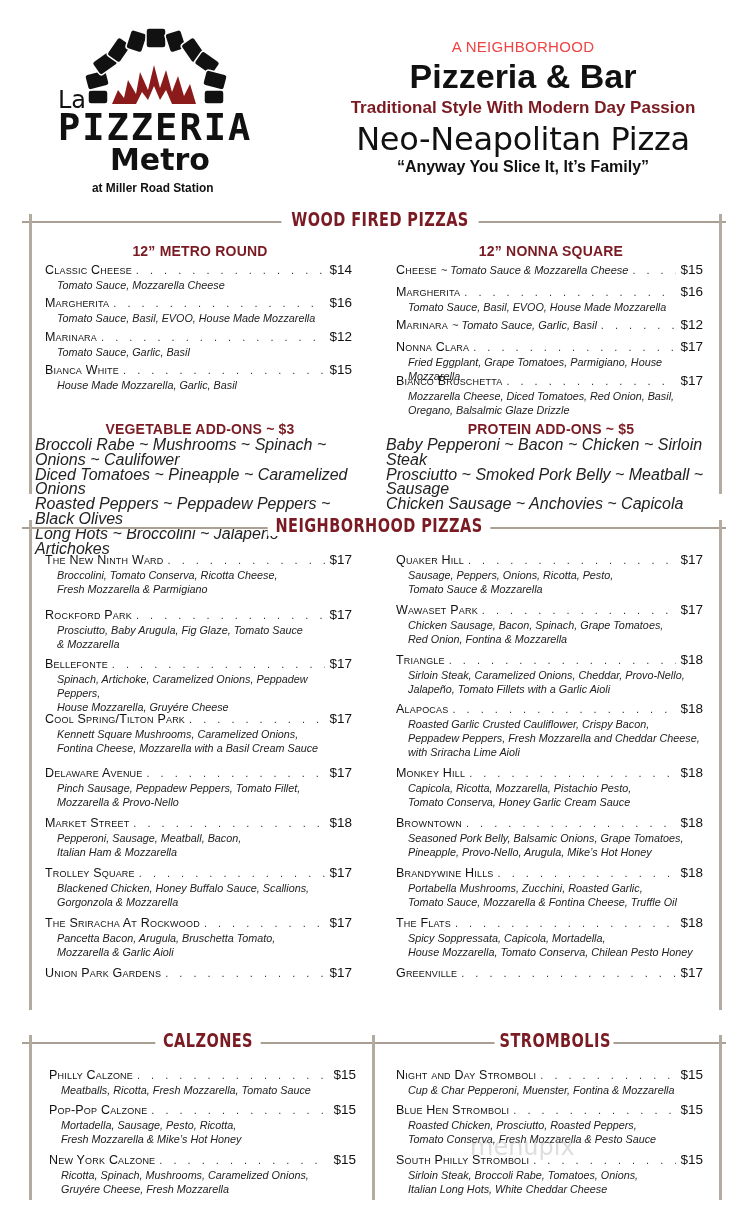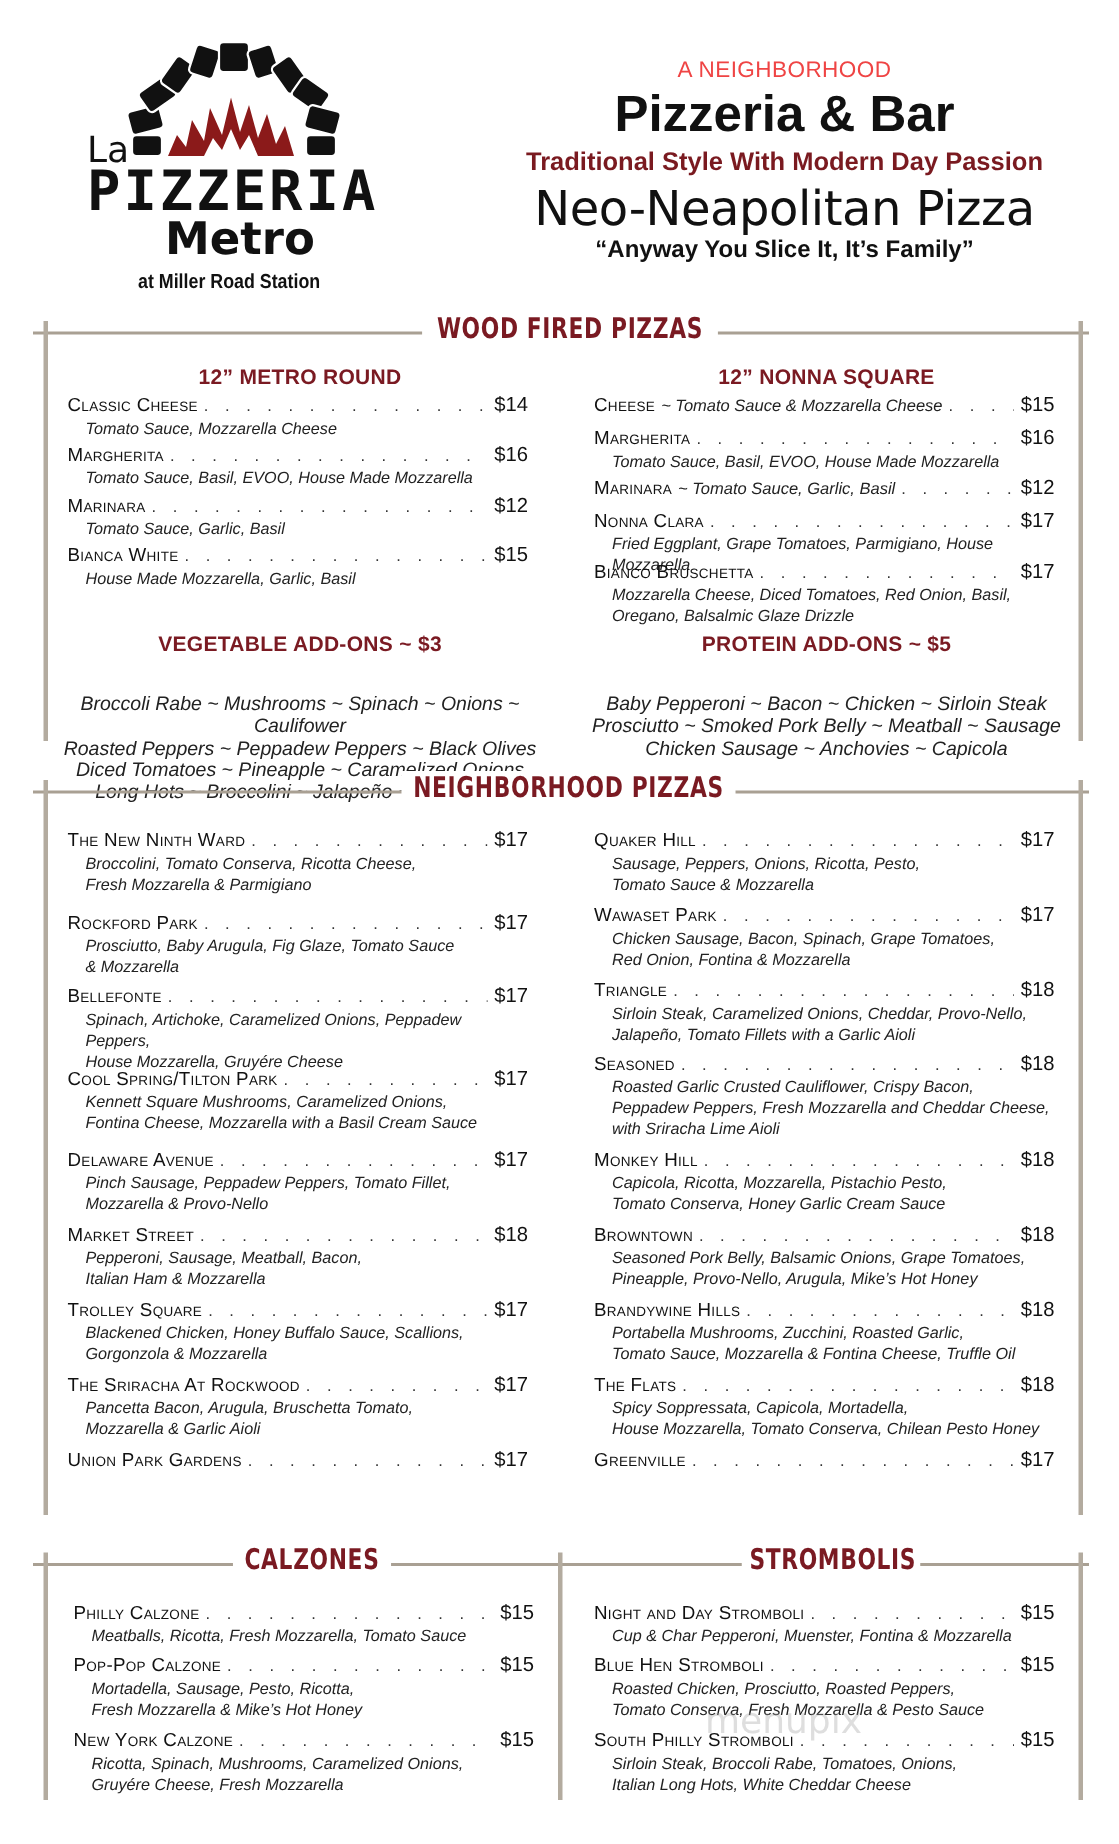--- a/index.html
+++ b/index.html
@@ -35,21 +35,21 @@
   .col { position: absolute; }
   .item { position: relative; }
   .item-row { display: flex; align-items: baseline; font-size: 12px; line-height: 15px; white-space: nowrap; }
   .item-name { font-variant: small-caps; font-family: "Liberation Sans", sans-serif; font-size: 12.5px; color: #111; letter-spacing: 0.2px; }
   .inline-desc { font-style: italic; font-size: 11px; color: #222; margin-left: 4px; }
   .dots { flex: 1; overflow: hidden; margin: 0 4px; color: #333; letter-spacing: 4px; font-size: 11px; }
   .dots::after { content: ". . . . . . . . . . . . . . . . . . . . . . . . . . . . . . . . . . . . . . . . . . . . . . . . . . . . . . . . . . . . . . . ."; }
   .price { font-size: 13.5px; color: #111; text-align: center; }
   .desc { font-style: italic; font-size: 10.8px; color: #222; line-height: 14px; padding-left: 12px; white-space: pre-line; }
 
-  .addons { text-align: center; font-style: italic; font-size: 13px; line-height: 14.8px; color: #222; margin-top: 24px; }
+  .addons { text-align: left; font-style: italic; font-size: 16px; line-height: 14.8px; color: #222; }
   .watermark { left: 470px; top: 1133px; font-size: 24px; color: rgba(160,160,160,0.35); font-family: "DejaVu Sans", sans-serif; }
 </style>
 </head>
 <body>
 
 <div class="abs logo">
   <svg width="235" height="100" viewBox="0 0 235 100">
 
     <g fill="#111" stroke="#fff" stroke-width="1.5">
       <rect x="48" y="70" width="20" height="14" rx="3"></rect>
@@ -164,22 +164,22 @@
         <span class="price">$17</span>
       </div>
     <div class="desc">Mozzarella Cheese, Diced Tomatoes, Red Onion, Basil,
 Oregano, Balsalmic Glaze Drizzle</div>
   </div>
 </div>
 
 <div class="abs subhead" style="left:45px; top:421px; width:310px;">VEGETABLE ADD-ONS ~ $3</div>
 <div class="abs addons" style="left:35px; top:438px; width:330px;">
   <div>Broccoli Rabe ~ Mushrooms ~ Spinach ~ Onions ~ Caulifower</div>
+  <div>Diced Tomatoes ~ Pineapple ~ Caramelized Onions</div>
   <div>Roasted Peppers ~ Peppadew Peppers ~ Black Olives</div>
-  <div>Diced Tomatoes ~ Pineapple ~ Caramelized Onions</div>
   <div>Long Hots ~ Broccolini ~ Jalapeño ~ Artichokes</div>
 </div>
 <div class="abs subhead" style="left:396px; top:421px; width:310px;">PROTEIN ADD-ONS ~ $5</div>
 <div class="abs addons" style="left:386px; top:438px; width:330px;">
   <div>Baby Pepperoni ~ Bacon ~ Chicken ~ Sirloin Steak</div>
   <div>Prosciutto ~ Smoked Pork Belly ~ Meatball ~ Sausage</div>
   <div>Chicken Sausage ~ Anchovies ~ Capicola</div>
 </div>
 
 <div class="abs hline" style="left:22px; top:527px; width:704px;"></div>
@@ -292,21 +292,21 @@
     <div class="item-row">
         <span class="item-name">Triangle</span>
         <span class="dots"></span>
         <span class="price">$18</span>
       </div>
     <div class="desc">Sirloin Steak, Caramelized Onions, Cheddar, Provo-Nello,
 Jalapeño, Tomato Fillets with a Garlic Aioli</div>
   </div>
   <div class="item" style="height:64px">
     <div class="item-row">
-        <span class="item-name">Seasoned</span>
+        <span class="item-name">Alapocas</span>
         <span class="dots"></span>
         <span class="price">$18</span>
       </div>
     <div class="desc">Roasted Garlic Crusted Cauliflower, Crispy Bacon,
 Peppadew Peppers, Fresh Mozzarella and Cheddar Cheese,
 with Sriracha Lime Aioli</div>
   </div>
   <div class="item" style="height:50px">
     <div class="item-row">
         <span class="item-name">Monkey Hill</span>

